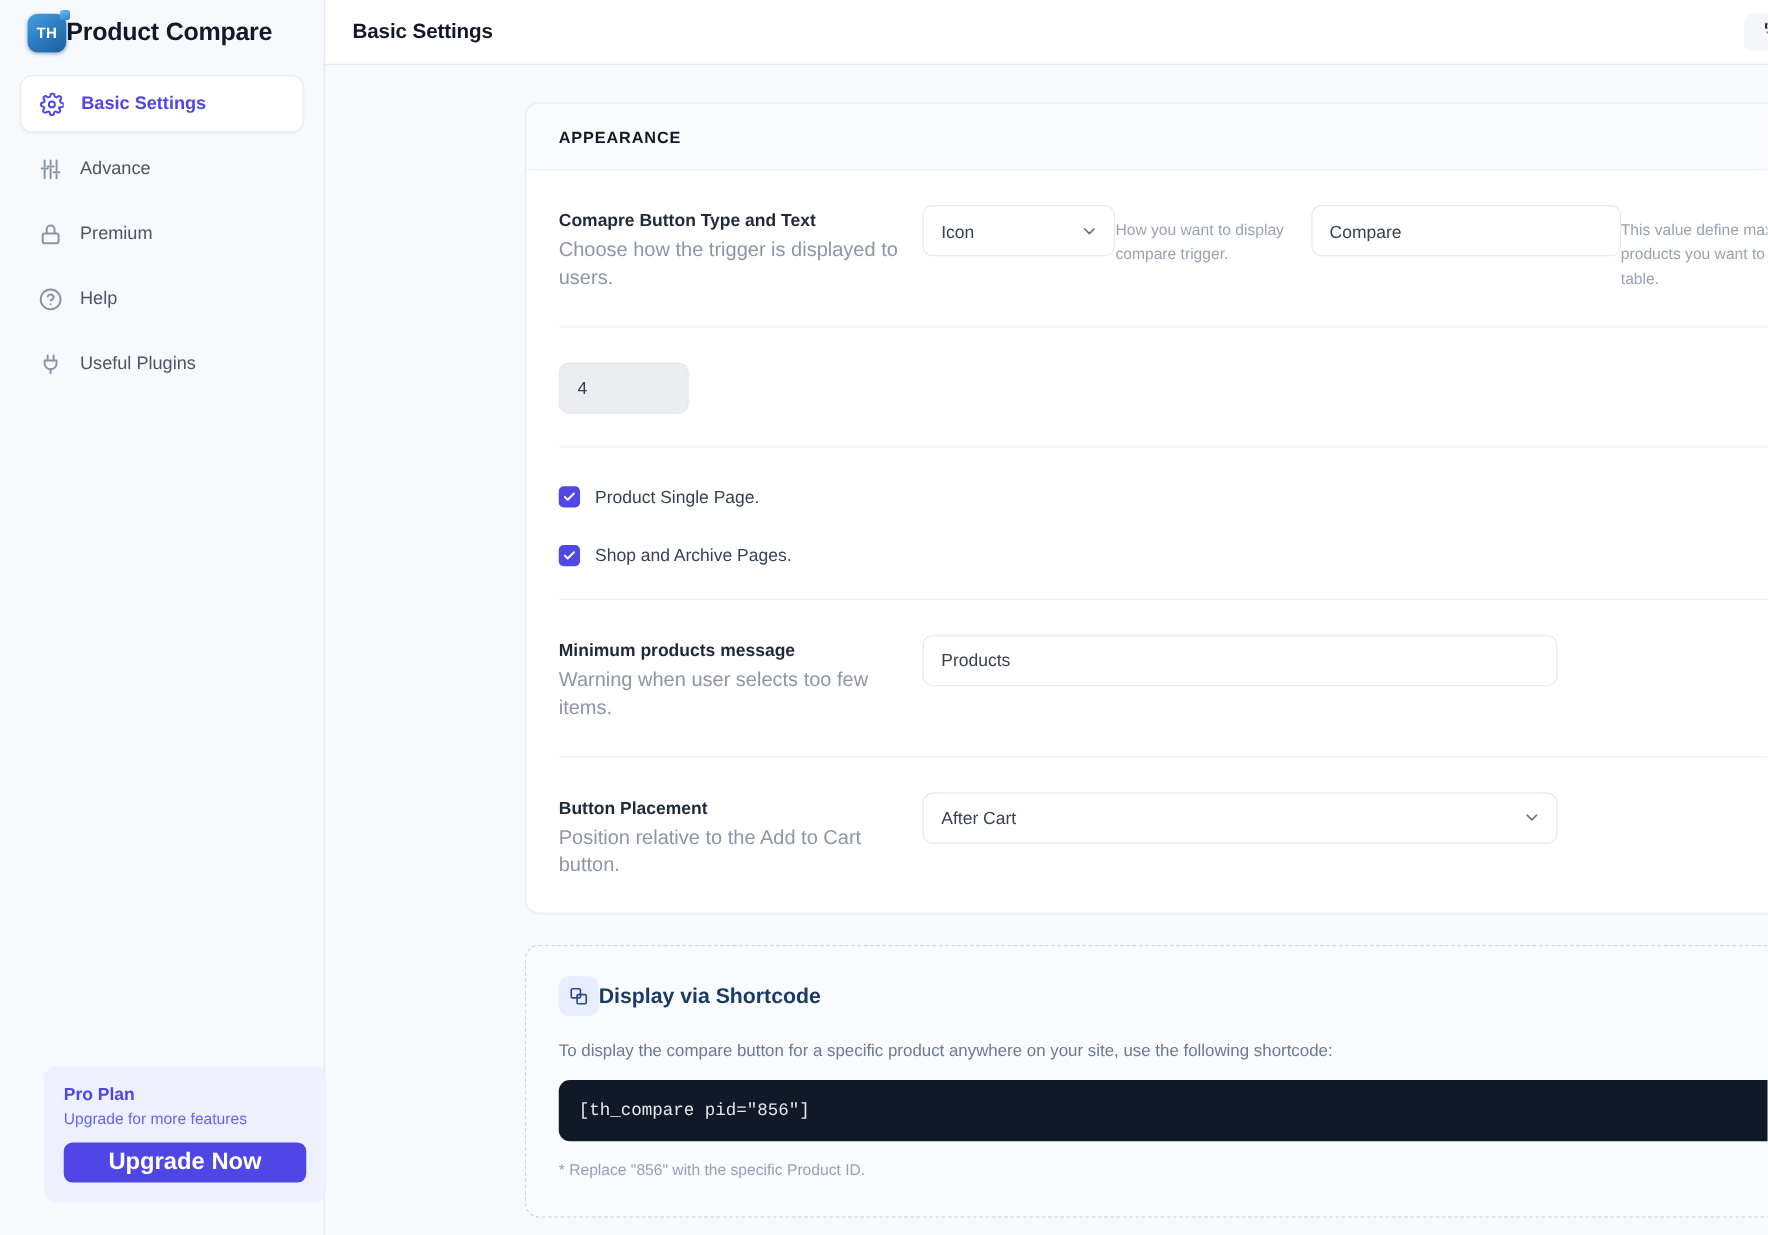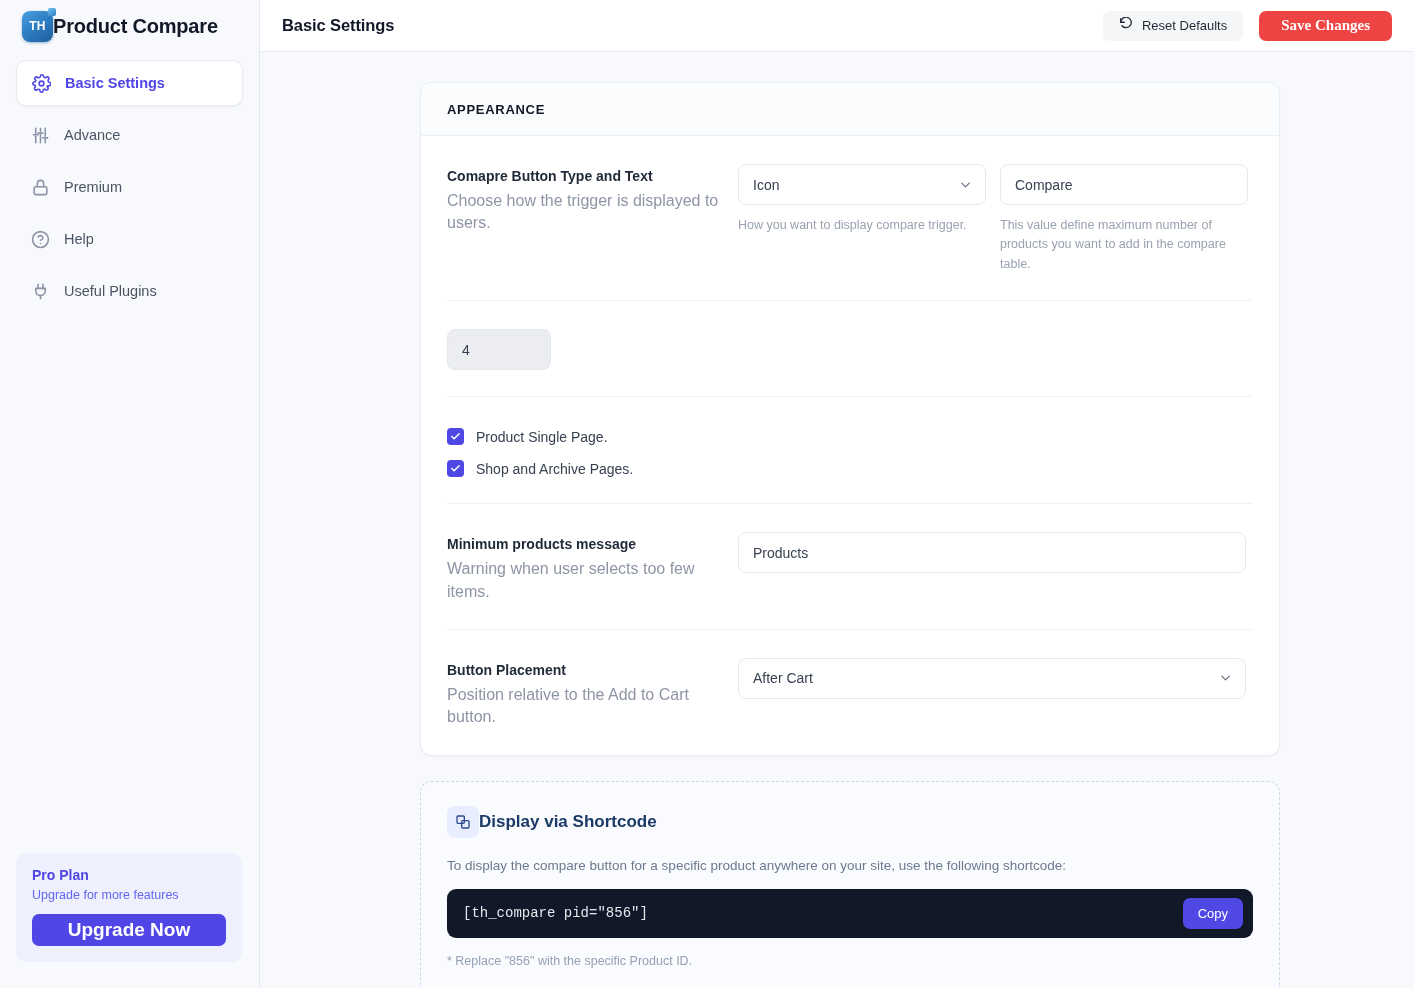--- a/index.html
+++ b/index.html
@@ -54,21 +54,21 @@
     background: #ffffff;
     border: 1px solid #e8ebf2;
     box-shadow: 0 1px 2px rgba(16,24,40,.05);
     color: #4f46e5; font-weight: 600;
   }
   .nav-item .ico { width: 20px; height: 20px; display:flex; align-items:center; justify-content:center; color:#8b94a7; flex:0 0 20px;}
   .nav-item.active .ico { color: #4f46e5; }
   .nav-item .ico svg { width: 19px; height: 19px; }
 
   .plan-card {
-    position: absolute; left: 16px; bottom: 26px;
+    position: absolute; left: 35px; bottom: 26px;
     width: 226px;
     background: #eef0fd;
     border-radius: 10px;
     padding: 14px 16px 16px 16px;
   }
   .plan-title { font-size: 14px; font-weight: 700; color: #4f46e5; margin-bottom: 5px; }
   .plan-sub { font-size: 12.5px; color: #6366f1; margin-bottom: 12px; }
   .plan-btn {
     display: block; width: 100%; height: 32px;
     background: #4f46e5; color: #fff;
@@ -132,21 +132,21 @@
   .row {
     display: flex; align-items: flex-start;
     padding: 28px 0 26px 0;
     border-bottom: 1px solid #eef1f6;
   }
   .row:last-child { border-bottom: none; }
   .row-label { width: 291px; flex: 0 0 291px; padding-top: 4px; }
   .row-label .lt { font-size: 14px; font-weight: 700; color: #1f2937; margin-bottom: 6px; }
   .row-label .ls { font-size: 16px; color: #8d95a5; line-height: 1.4; }
   .row-ctl { flex: 1; display: flex; gap: 14px; }
-  .ctl-col { display: flex; flex-direction: column; }
+  .ctl-col { display: flex; }
   .ctl-help { font-size: 12.5px; color: #9aa2b1; line-height: 1.55; margin-top: 11px; }
 
   .sel {
     position: relative; width: 248px; height: 41px;
   }
   .sel select, .inp {
     width: 100%; height: 41px;
     border: 1px solid #e4e8ef; border-radius: 8px;
     background: #ffffff; color: #374151;
     font-size: 14px; font-family: inherit;
@@ -163,21 +163,21 @@
   .inp-compare { width: 248px; }
   .inp-limit {
     width: 104px; height: 41px;
     background: #ebedf0; border: 1px solid #e4e8ef;
     border-radius: 8px; color: #374151;
     font-size: 14px; font-family: inherit; padding: 0 14px; outline: none;
   }
   .inp-wide { width: 508px; }
   .sel-wide { width: 508px; }
 
-  .checks { display: flex; flex-direction: column; gap: 15px; padding-top: 3px; }
+  .checks { display: flex; flex-direction: column; gap: 30px; padding-top: 3px; }
   .chk-row { display: flex; align-items: center; gap: 12px; cursor: pointer; }
   .chk {
     width: 17px; height: 17px; border-radius: 4px;
     background: #5048e5; display: flex; align-items: center; justify-content: center;
     flex: 0 0 17px;
   }
   .chk svg { width: 11px; height: 11px; color: #fff; }
   .chk-lbl { font-size: 14px; color: #374151; }
 
   

